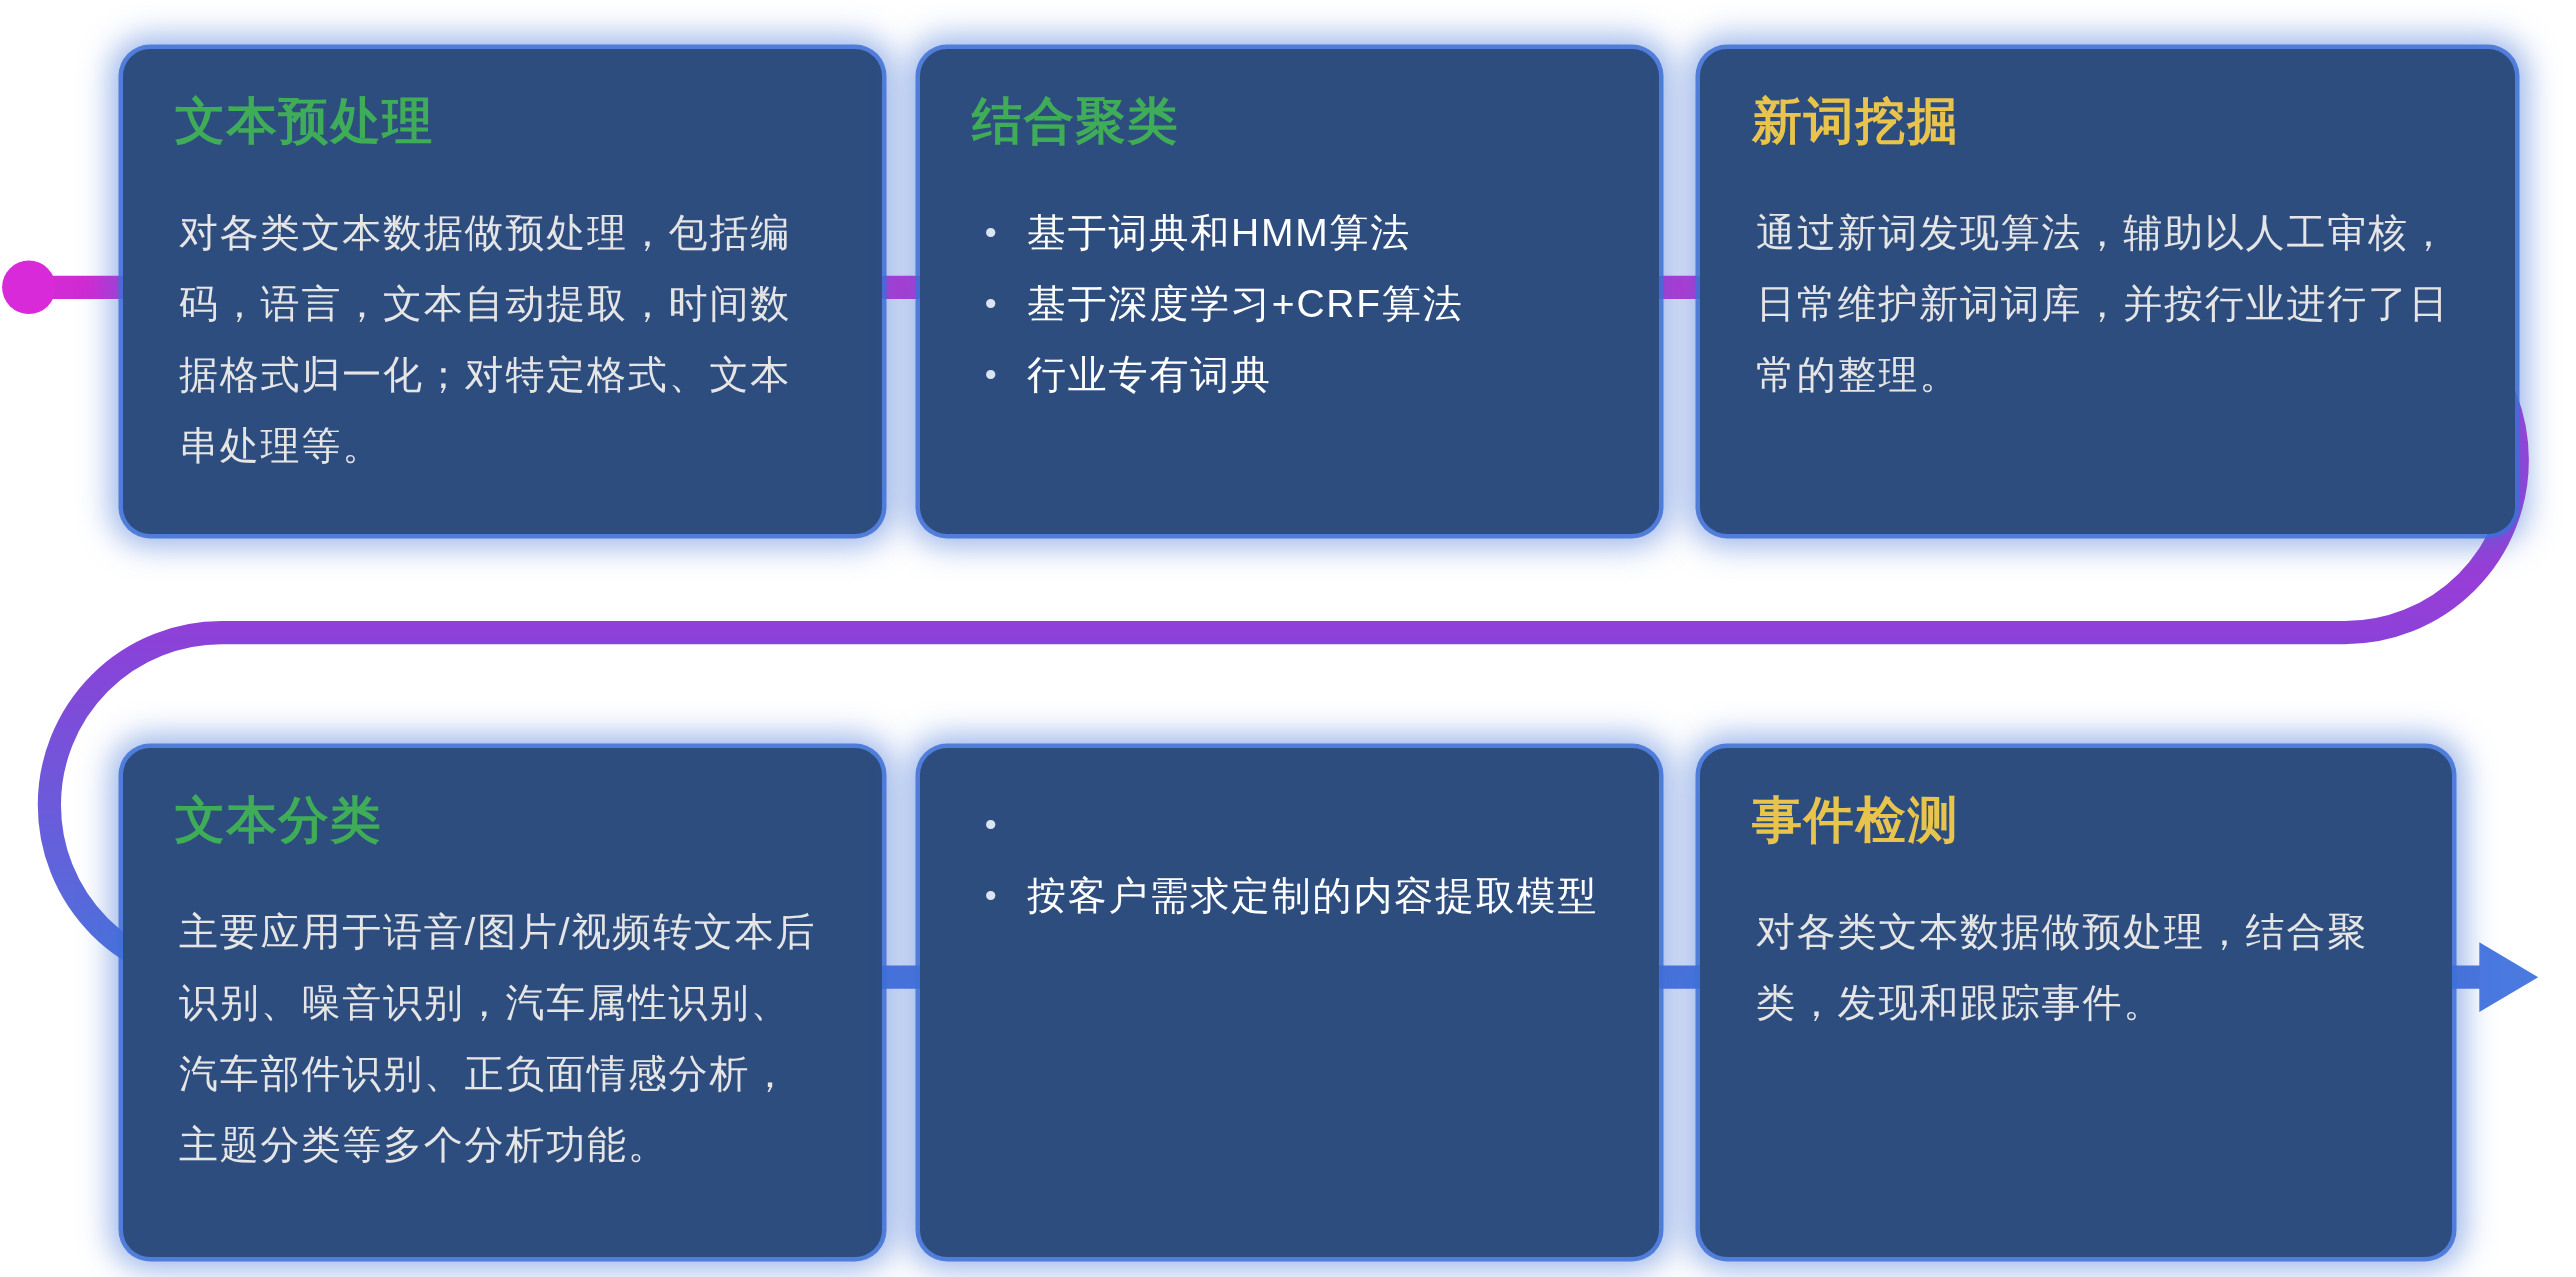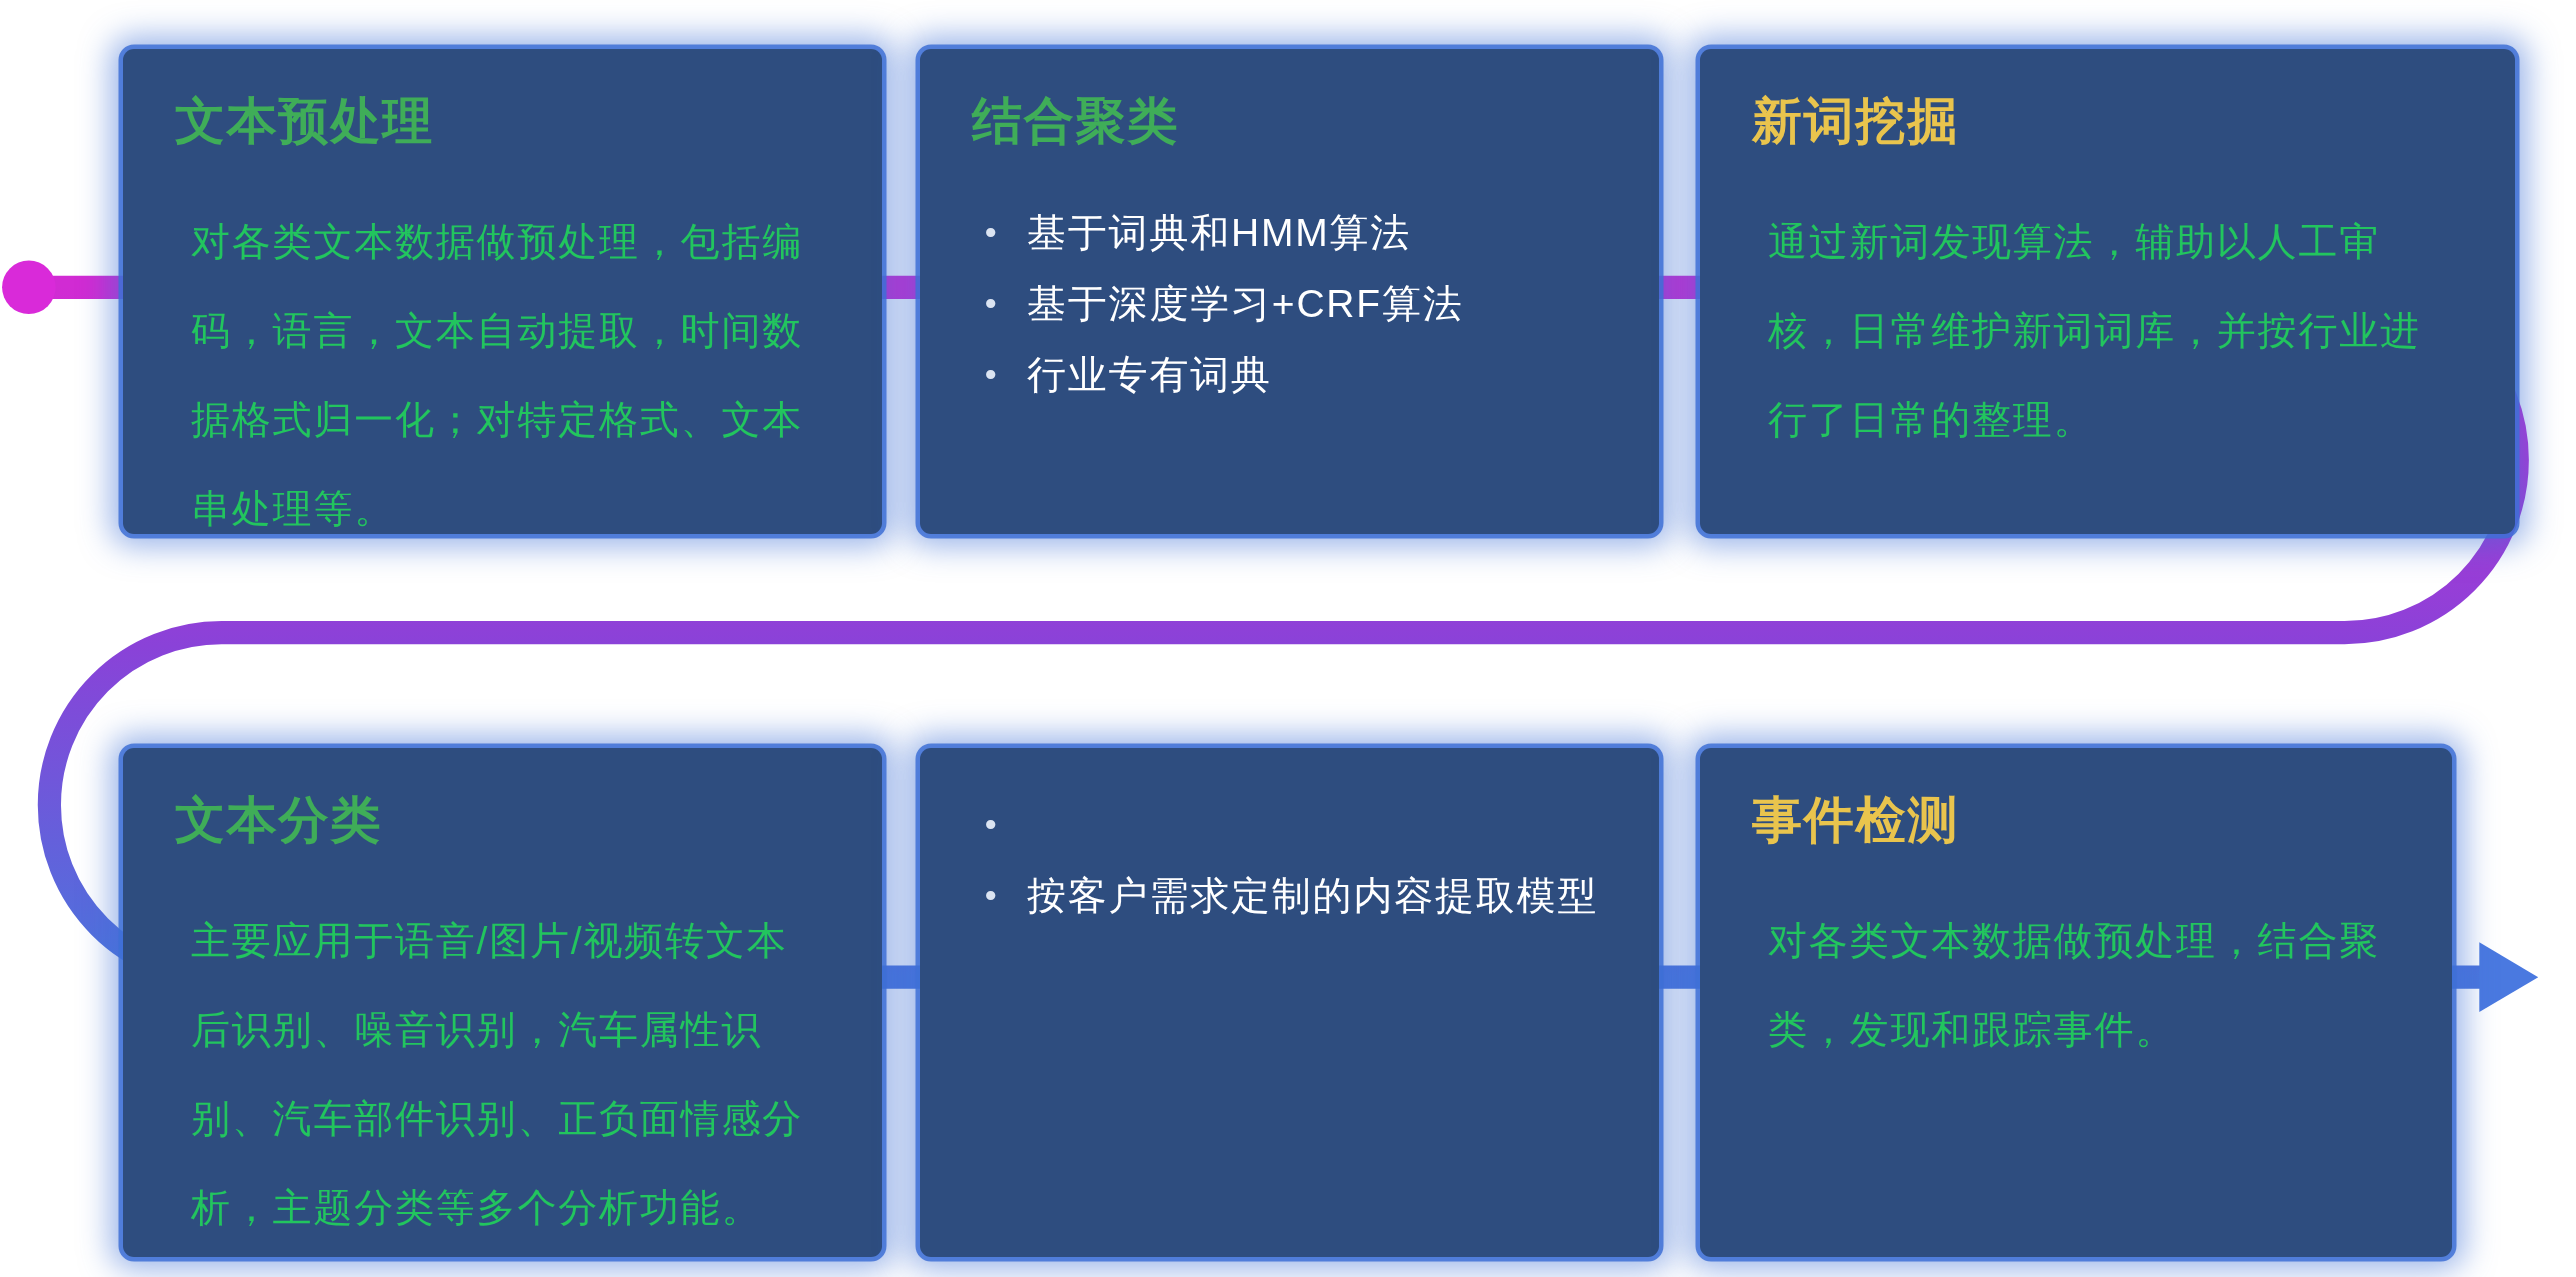--- a/index.html
+++ b/index.html
@@ -5,37 +5,37 @@
   html,body{margin:0;padding:0;}
   body{
     width:2576px;height:1277px;position:relative;overflow:hidden;
     background:#ffffff;
     font-family:"Liberation Sans","DejaVu Sans",sans-serif;
   }
   #canvas{position:absolute;inset:0;width:2576px;height:1277px;}
   #pipeline{position:absolute;left:0;top:0;width:2576px;height:1277px;z-index:0;}
   .card{
     position:absolute;z-index:2;box-sizing:border-box;
-    background:#2e4d7f;border-radius:11px;
+    background:#2e4d7f;border-radius:27px;
     padding:41px 52px 15px 52px;
     box-shadow:0 0 0 4.5px rgba(62,112,214,0.85), 0 0 30px 12.5px rgba(62,112,214,0.50);
   }
   .c1{left:123px;top:49px;width:759px;height:485px;}
   .c2{left:920px;top:49px;width:739px;height:485px;}
   .c3{left:1700px;top:49px;width:815px;height:485px;}
   .c4{left:123px;top:748px;width:759px;height:509px;}
   .c5{left:920px;top:748px;width:739px;height:509px;}
   .c6{left:1700px;top:748px;width:752px;height:509px;font-family:Liberation Serif, serif;}
   .title{
     margin:0 0 45px 0;font-size:50px;font-weight:700;letter-spacing:1.8px;line-height:62px;
   }
   .t-green{color:#3fad58;}
   .t-yellow{color:#e9c44d;}
   .body{
-    margin:16px;color:#22c55e;font-size:39px;line-height:89px;letter-spacing:1.8px;font-weight:400;
+    margin:4px;color:#e5e5e5;font-size:39px;line-height:71px;letter-spacing:1.8px;font-weight:400;
   }
   ul.bullets{
     margin:0;padding:0;list-style:none;color:#ffffff;font-size:39px;line-height:71px;letter-spacing:1.8px;
   }
   ul.bullets li{display:flex;align-items:flex-start;}
   ul.bullets .dot{
     flex:0 0 auto;width:39px;margin-right:16px;text-align:center;color:#dbe4f2;font-size:34px;
   }
 </style>
 </head>

